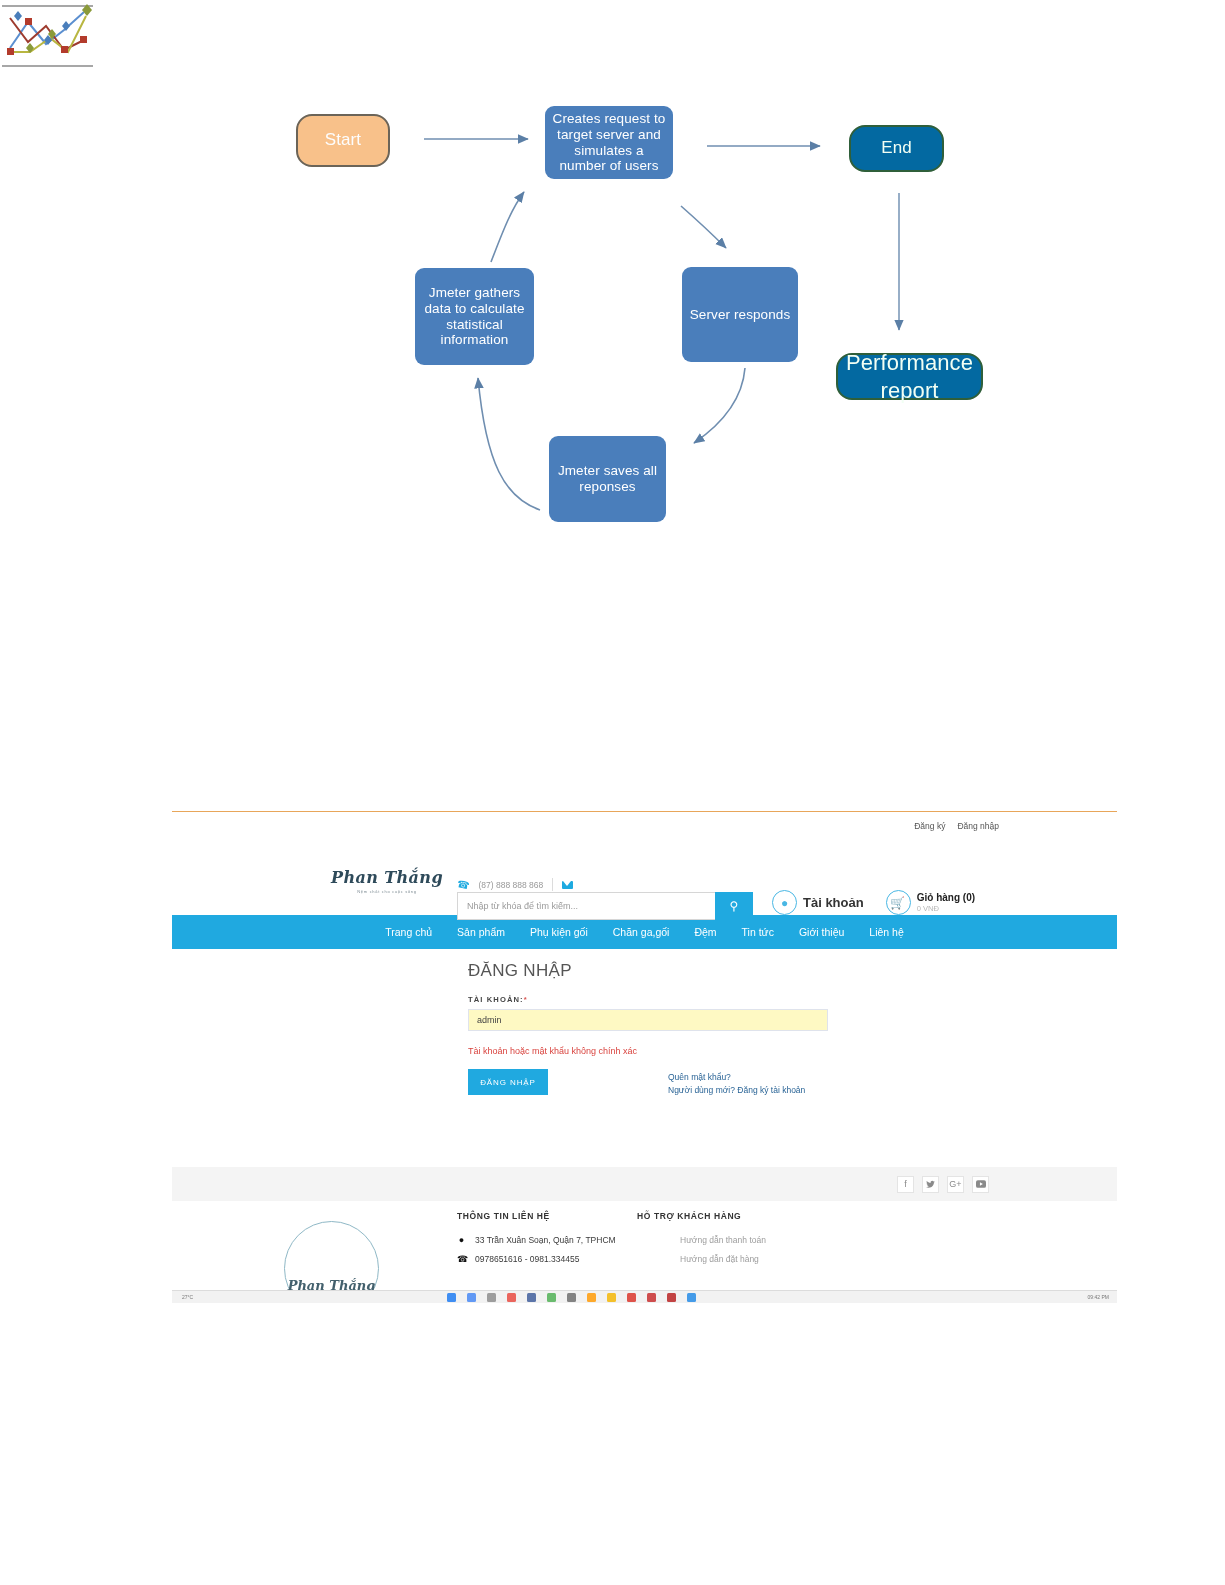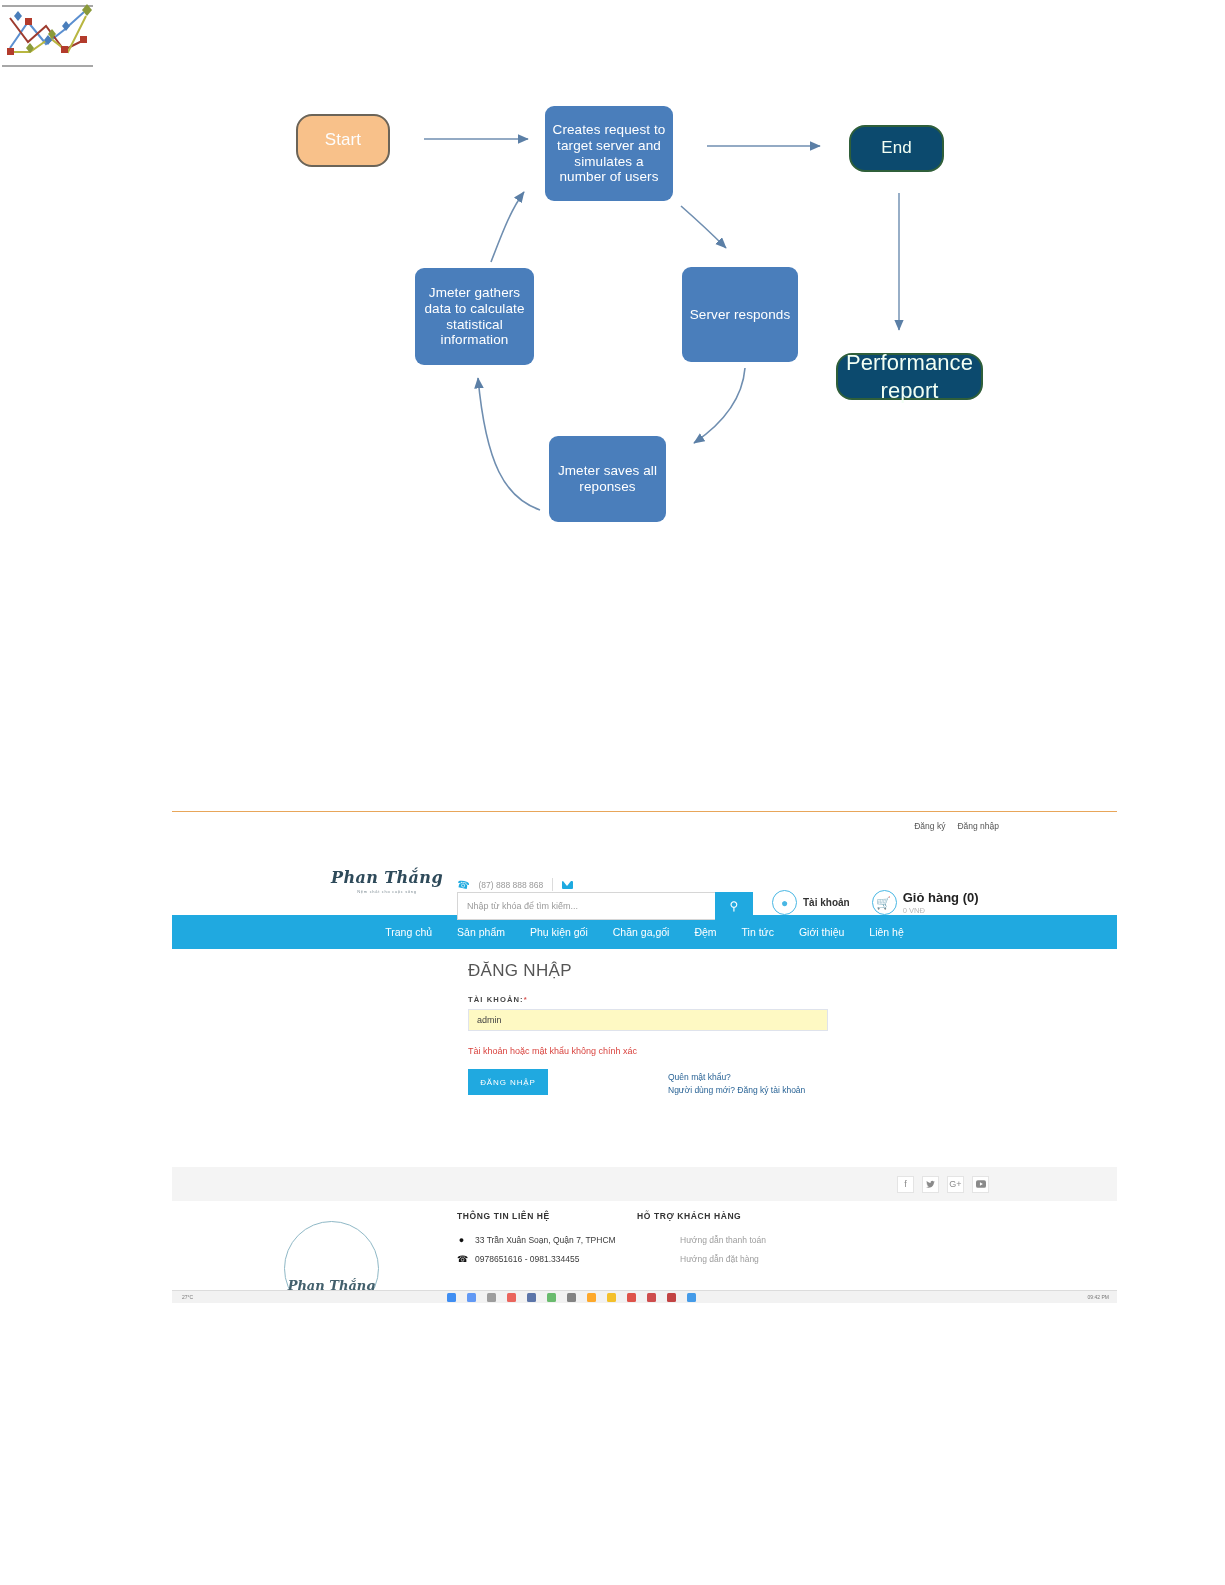--- a/index.html
+++ b/index.html
@@ -30,29 +30,29 @@
     font-size: 13.5px;
     padding: 4px 6px;
   }
   .node-start {
     background: #f8c18a;
     border: 2.5px solid #6b6458;
     font-size: 17px;
     color: #fdfdfd;
   }
   .node-green {
-    background: #0c4a6e;
+    background: #0369a1;
     border: 2.5px solid #2f5f3a;
     font-size: 17px;
     color: #f2fff4;
   }
   .node-green.two-line { font-size: 22px; line-height: 1.25; }
 
   #n-start   { left: 296px; top: 114px; width: 94px;  height: 53px; }
-  #n-creates { left: 545px; top: 106px; width: 128px; height: 95px; }
+  #n-creates { left: 545px; top: 106px; width: 128px; height: 73px; }
   #n-end     { left: 849px; top: 125px; width: 95px;  height: 47px; }
   #n-server  { left: 682px; top: 267px; width: 116px; height: 95px; }
   #n-saves   { left: 549px; top: 436px; width: 117px; height: 86px; }
   #n-gather  { left: 415px; top: 268px; width: 119px; height: 97px; }
   #n-perf    { left: 836px; top: 353px; width: 147px; height: 47px; }
 
   .chart-thumb { position: absolute; left: 857px; top: 420px; width: 95px; height: 70px; }
 
   
   .site {
@@ -113,23 +113,23 @@
     display:flex; align-items:center; justify-content:center;
   }
 
   .acctrow { position:absolute; left: 600px; top: 50px; display:flex; align-items:center; gap: 22px; }
   .acct-item { display:flex; align-items:center; gap:6px; }
   .circ-icon {
     width: 25px; height: 25px; border-radius: 50%;
     border: 1.2px solid #49b7e4; color:#49b7e4;
     display:flex; align-items:center; justify-content:center; font-size: 12px;
   }
-  .acct-label { font-size: 10px; color:#333; font-weight: bold; }
+  .acct-label { font-size: 13px; color:#333; font-weight: bold; }
   .cart-col { display:flex; flex-direction:column; line-height:1.25; }
-  .cart-title { font-size: 13px; color:#222; font-weight:bold; }
+  .cart-title { font-size: 10px; color:#222; font-weight:bold; }
   .cart-price { font-size: 7.6px; color:#b7b7b7; }
 
   .navbar {
     height: 34px; background: #20a9e0;
     display: flex; align-items: center; justify-content: center; gap: 25px;
   }
   .navbar a { color:#fff; font-size: 10.5px; text-decoration:none; }
 
   .content { padding: 12px 0 0 0; position: relative; min-height: 200px; }
   .login-box { margin-left: 296px; width: 360px; }

